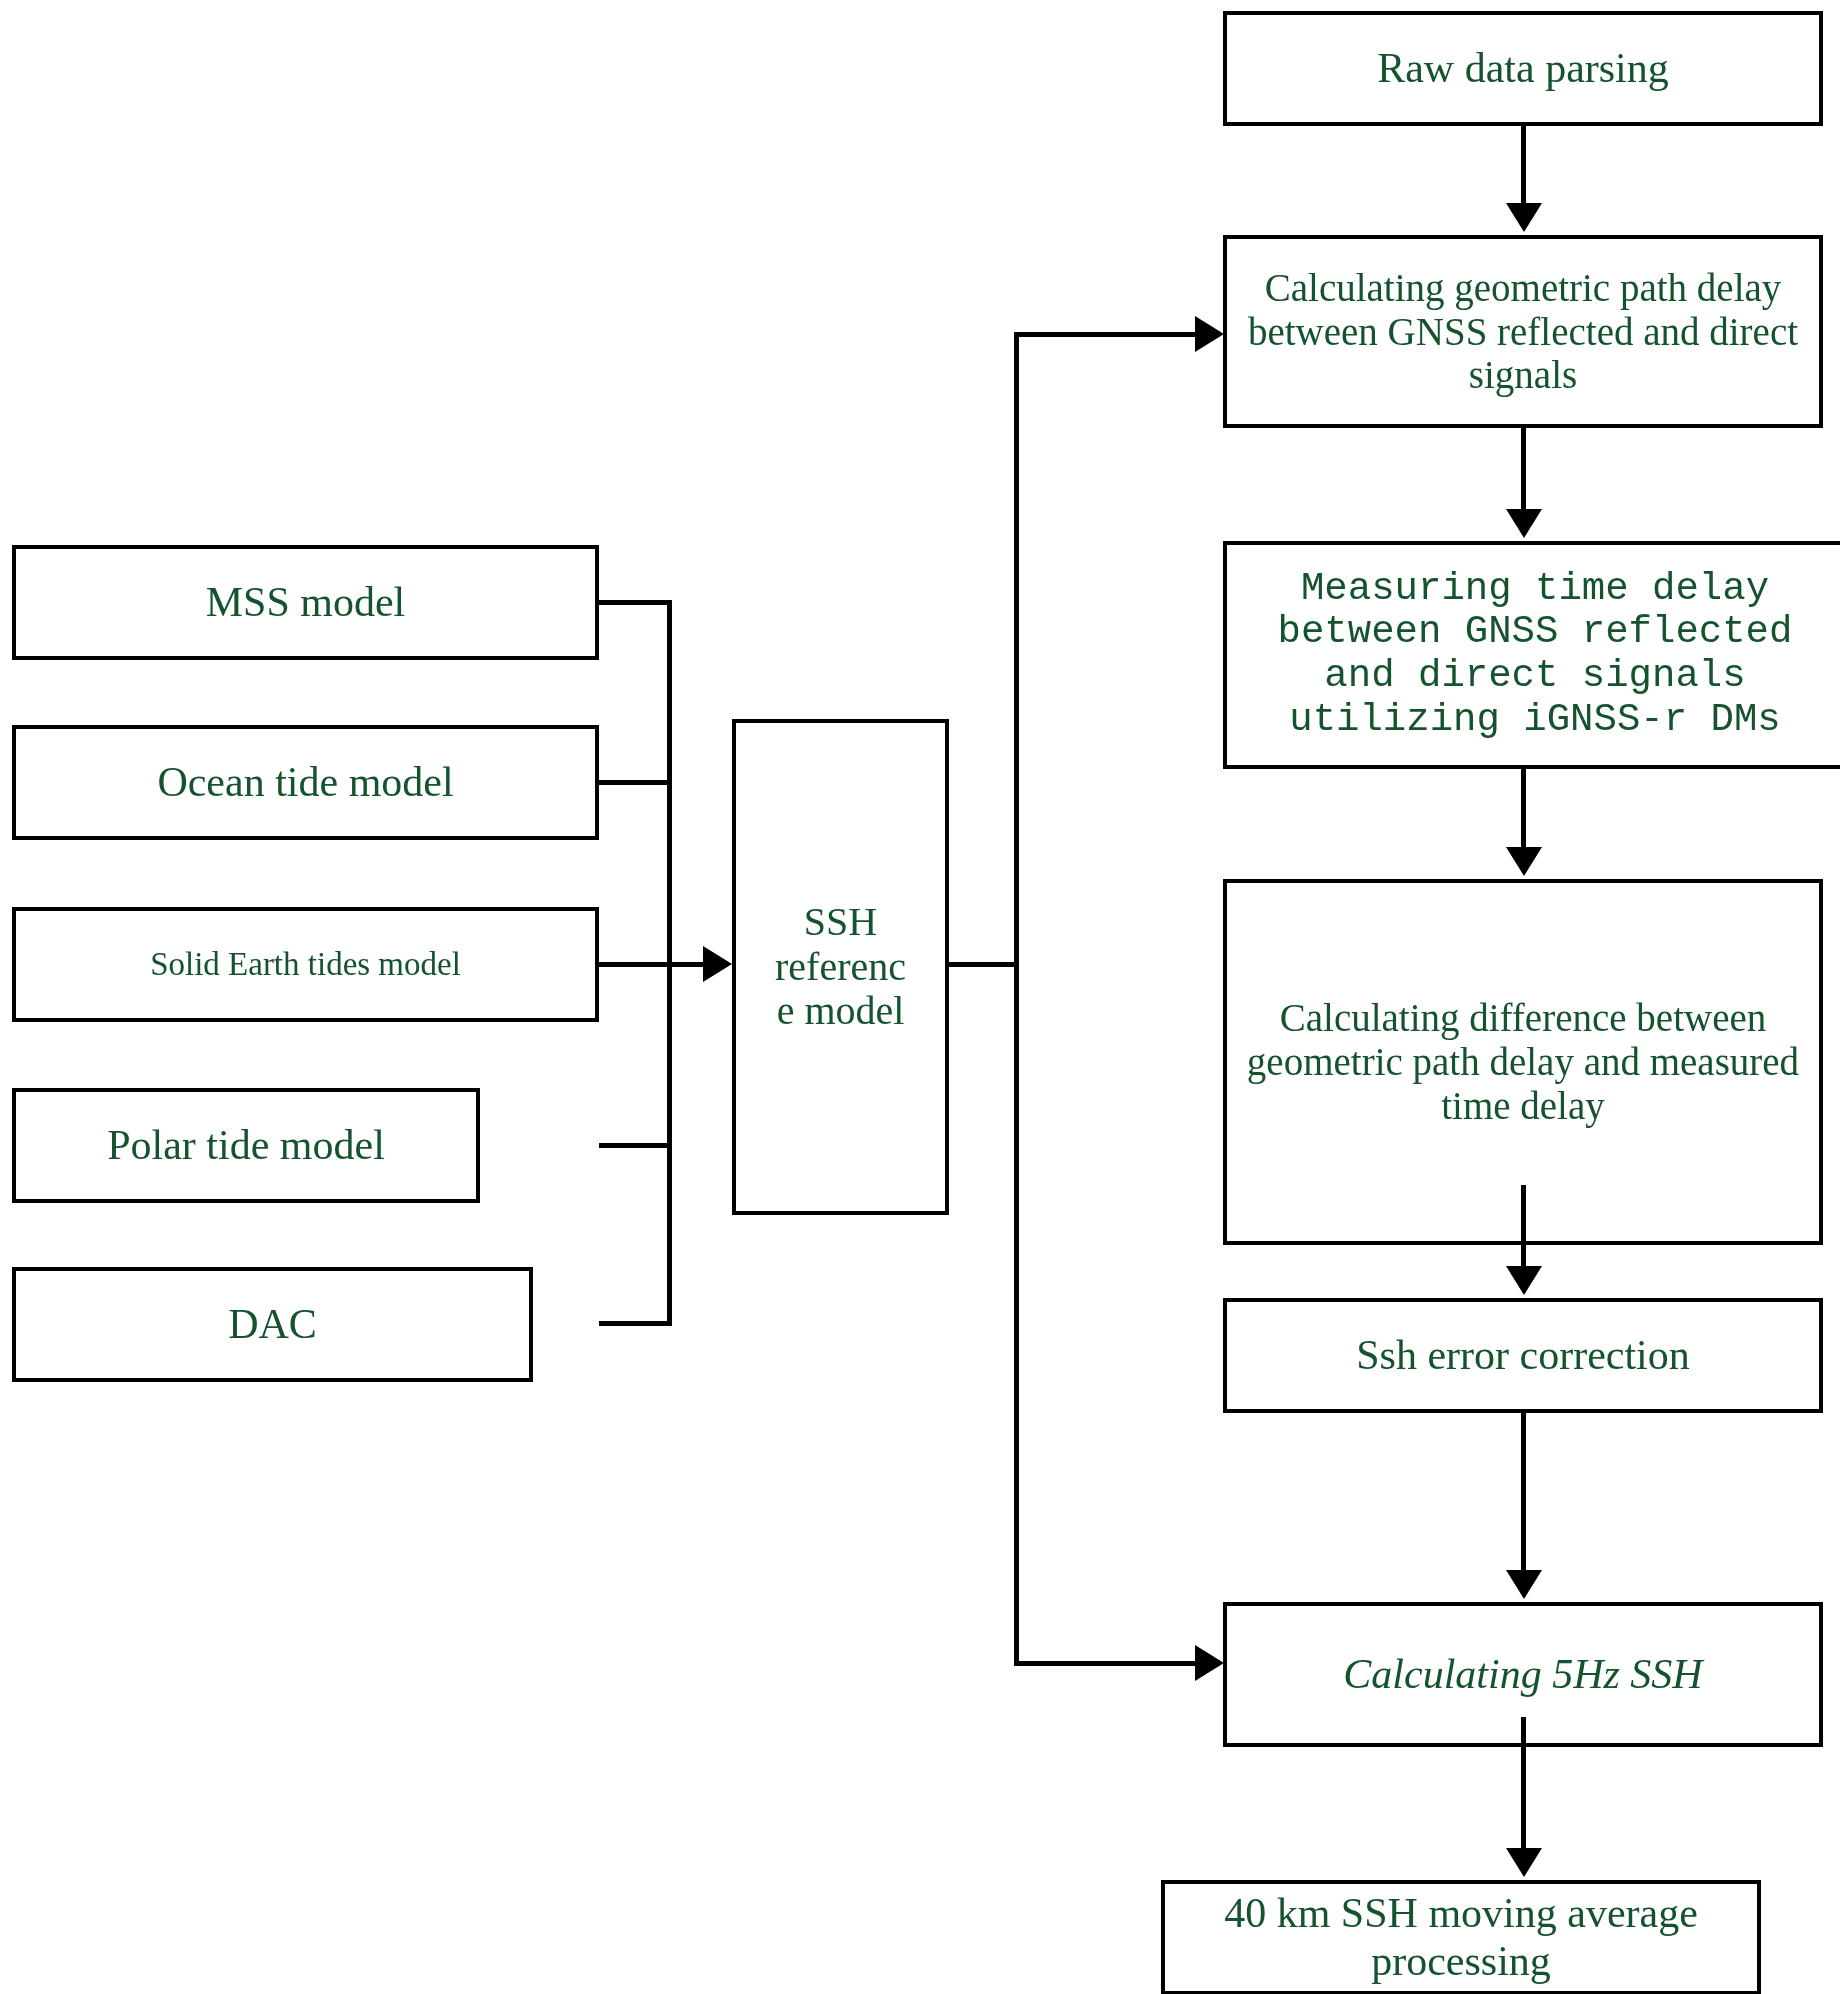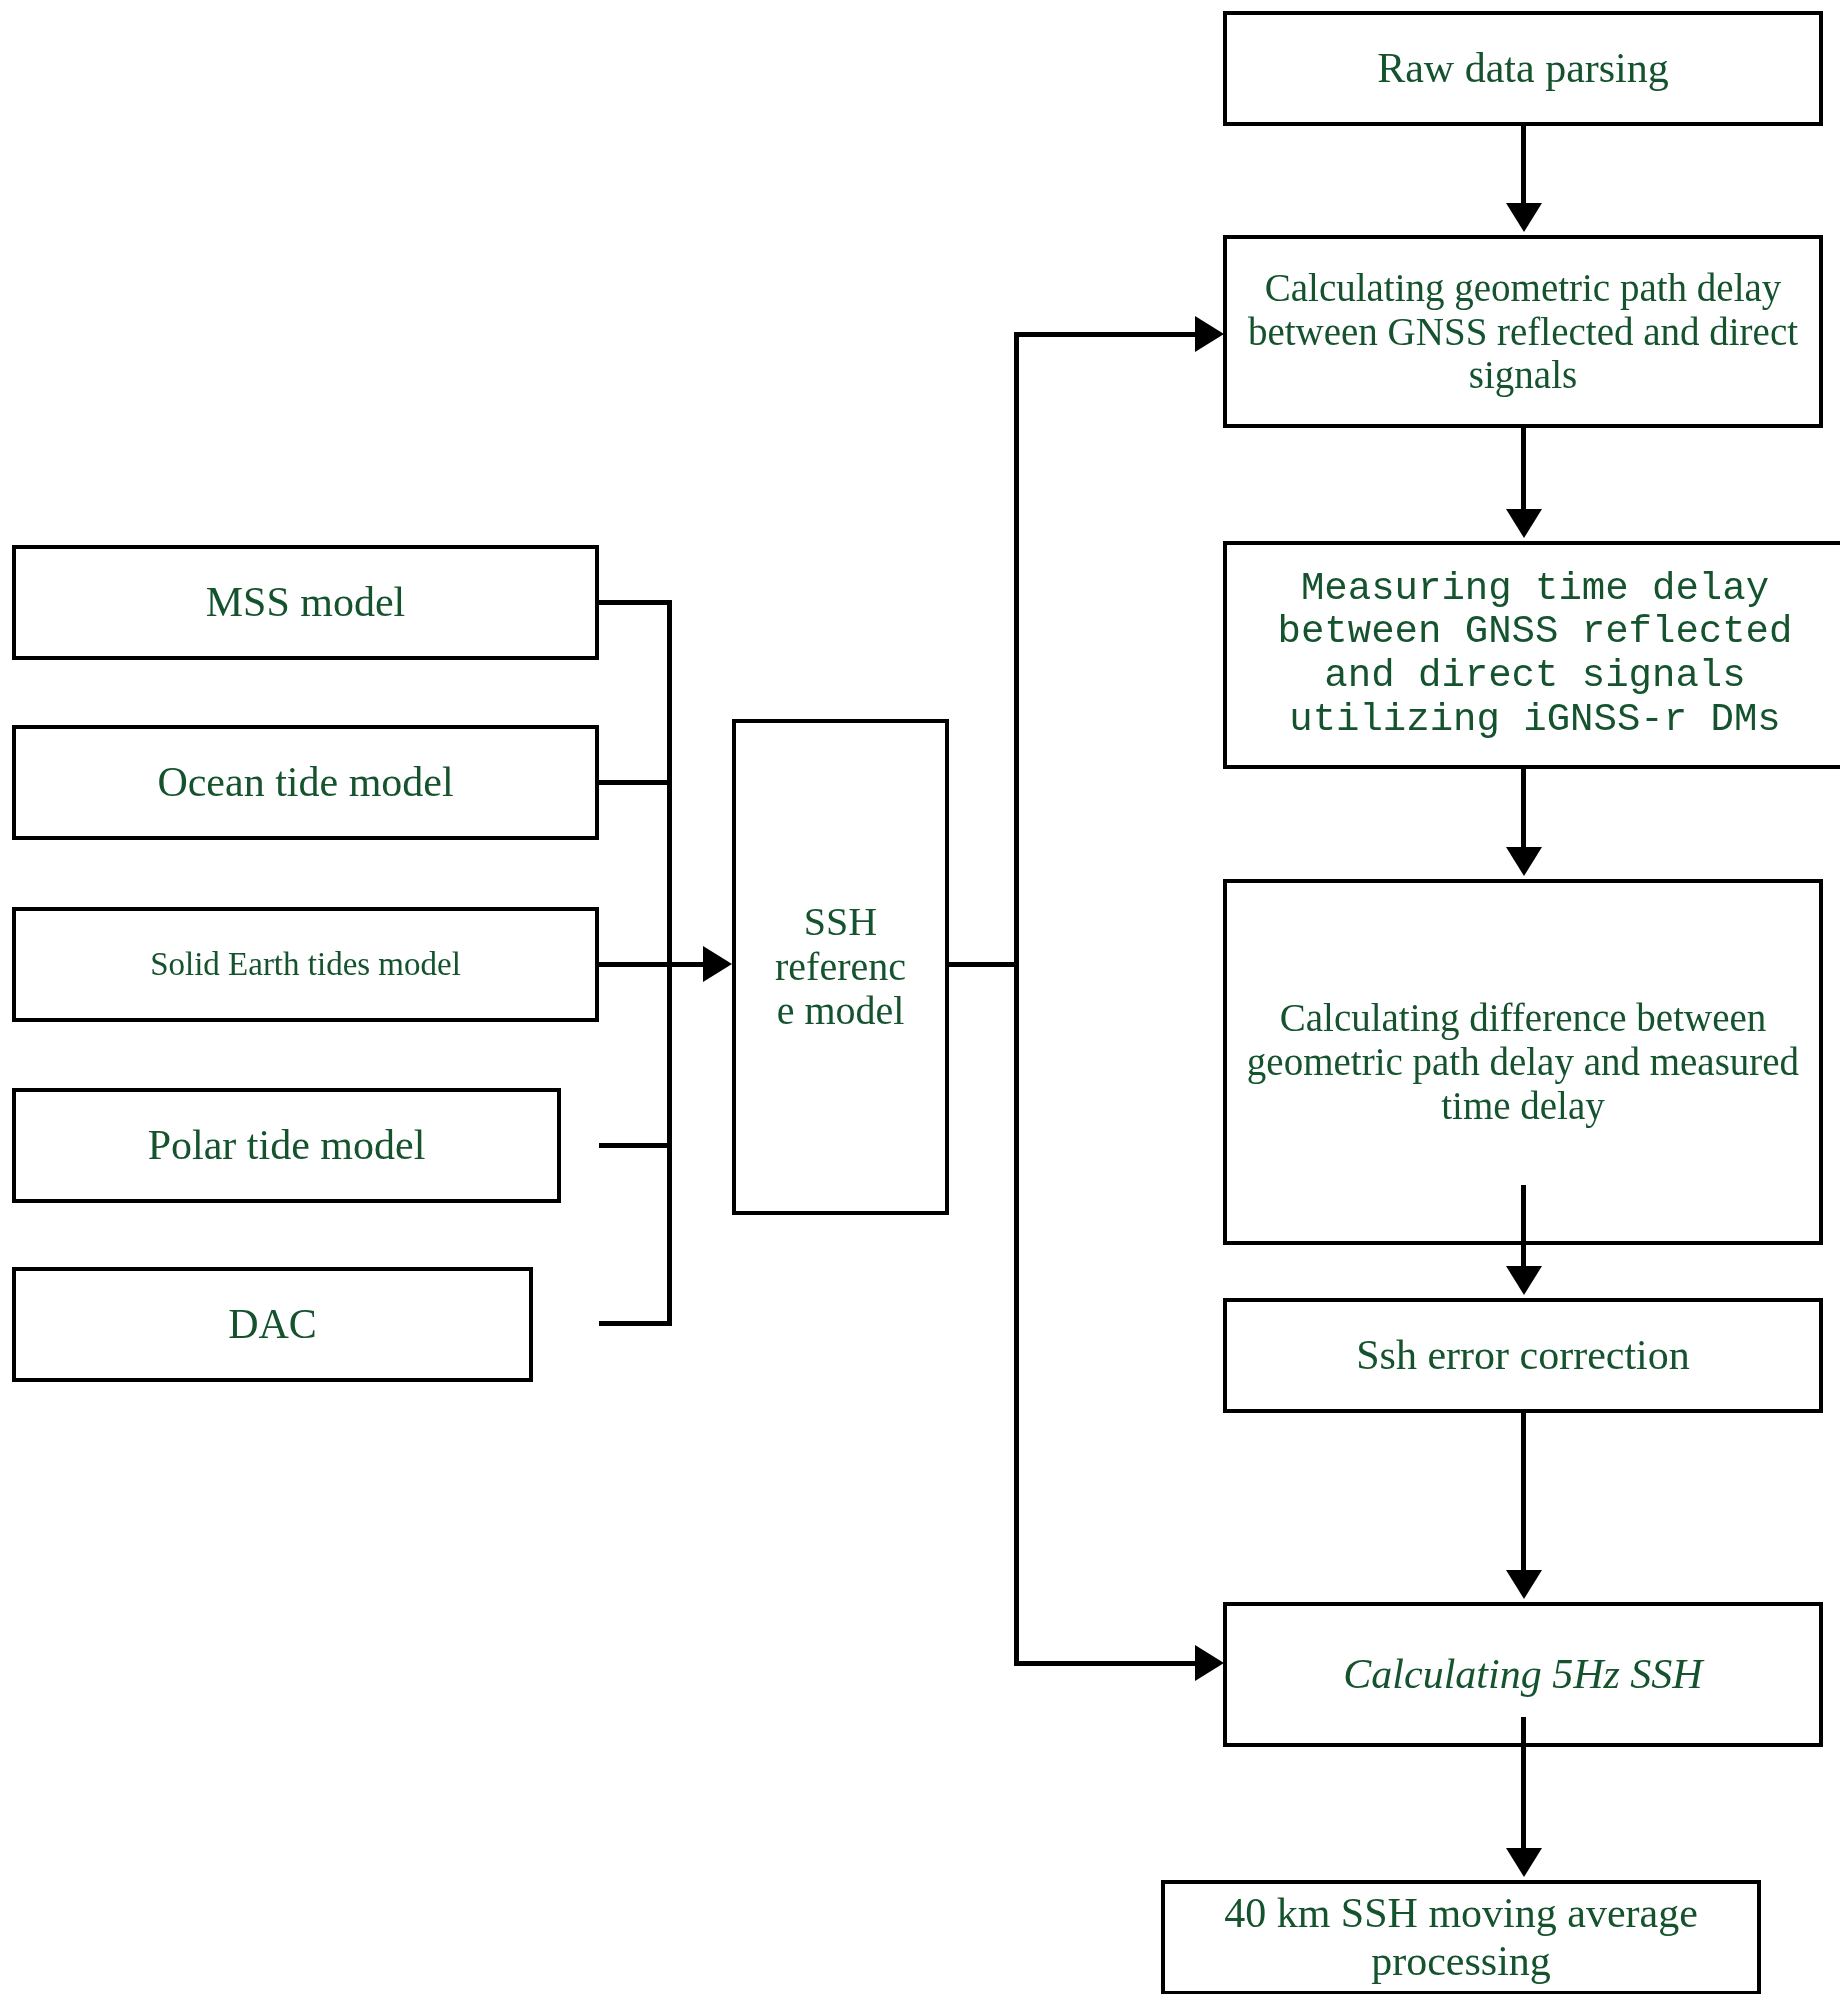--- a/index.html
+++ b/index.html
@@ -56,21 +56,21 @@
   </div>
 
   <div class="node fz-lg" style="left:12px;  top:725px; width:587px; height:115px;">
     <span class="lbl">Ocean tide model</span>
   </div>
 
   <div class="node fz-sm" style="left:12px;  top:907px; width:587px; height:115px;">
     <span class="lbl">Solid Earth tides model</span>
   </div>
 
-  <div class="node fz-lg" style="left:12px;  top:1088px; width:549px; height:115px;">
+  <div class="node fz-lg" style="left:12px;  top:1088px; width:468px; height:115px;">
     <span class="lbl">Polar tide model</span>
   </div>
 
   <div class="node fz-lg" style="left:12px;  top:1267px; width:521px; height:115px;">
     <span class="lbl">DAC</span>
   </div>
 
   <div class="node fz-ssh" style="left:732px; top:719px; width:217px; height:496px; font-family:'Liberation Serif','DejaVu Serif',serif;">
     <span class="lbl">
       <span>SSH</span><br>

